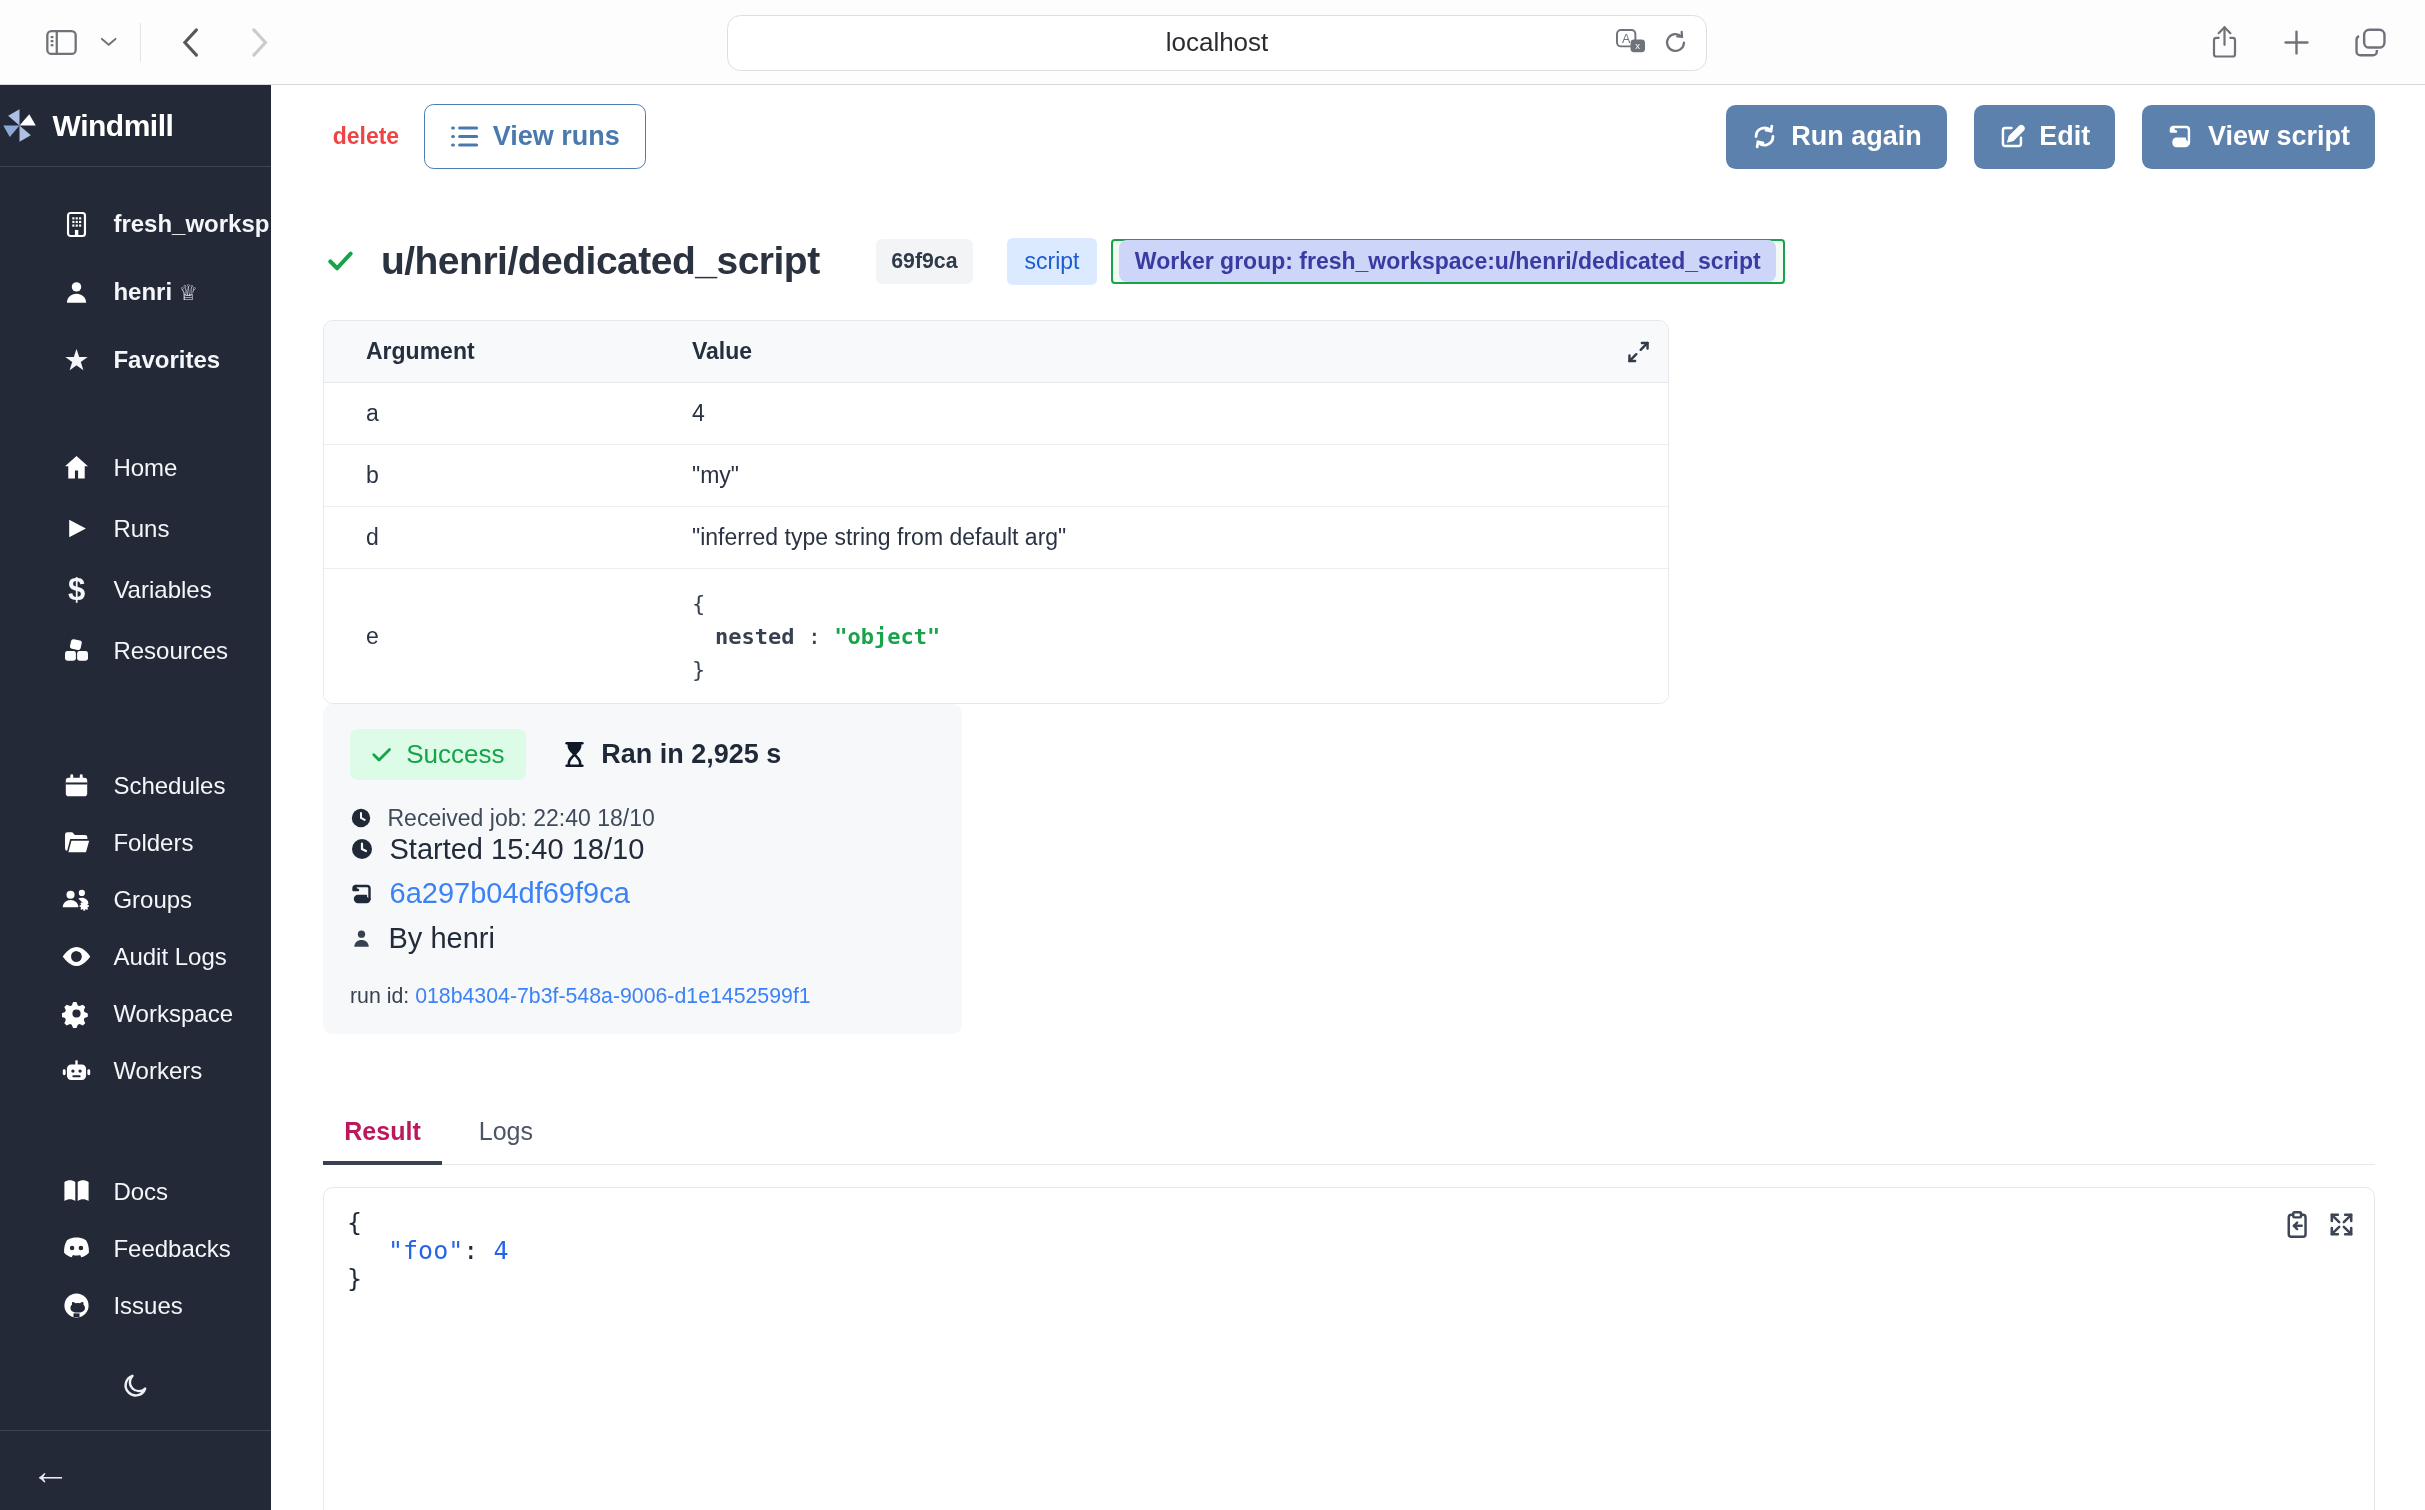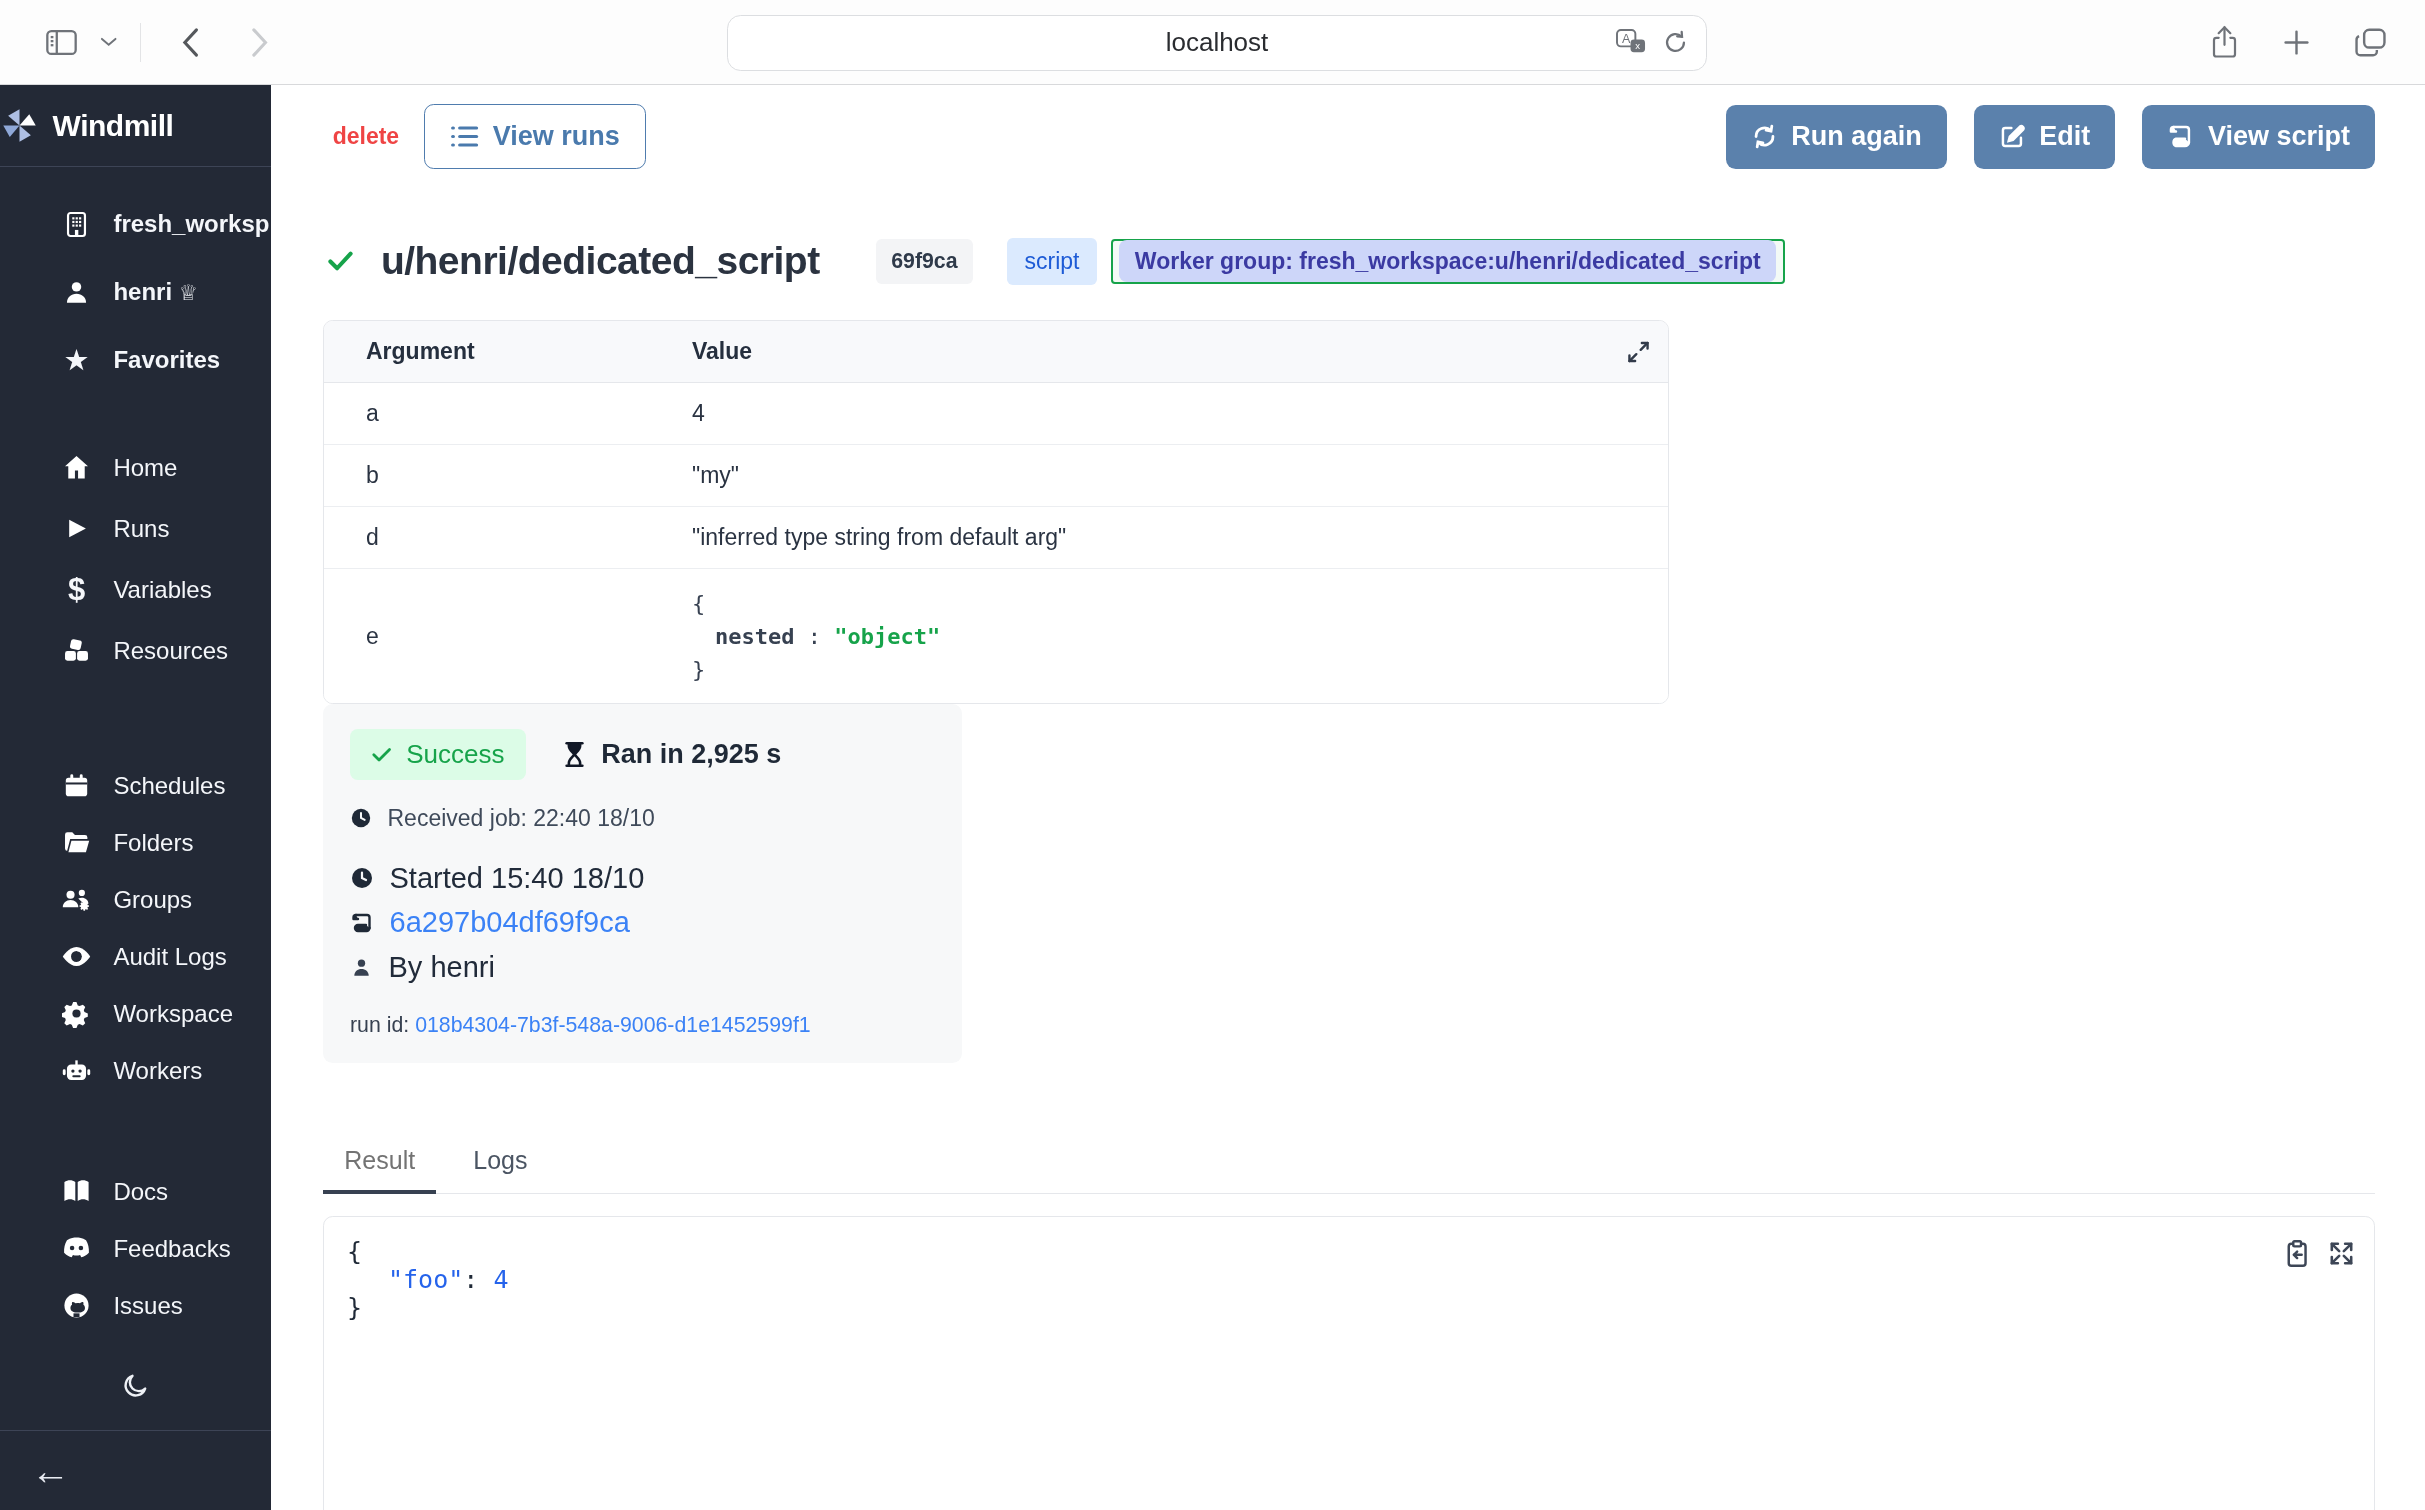--- a/index.html
+++ b/index.html
@@ -82,32 +82,32 @@
   .obj-indent { padding-left:23px; }
 
   
   .status-card { width:639px; min-height:306px; background:#f7f8f9; border-radius:9.7px; padding:25px 27px; }
   .status-top { display:flex; align-items:center; gap:37px; }
   .success-badge { display:flex; align-items:center; gap:13.6px; background:#dcfce7; color:#16a34a;
     font-size:26px; font-weight:500; padding:9.7px 21.3px; border-radius:7.8px;text-align:center; }
   .ran-in { display:flex; align-items:center; gap:15.5px; font-size:27px; font-weight:700; color:#1f2937; }
   .st-row { display:flex; align-items:center; gap:15.5px; }
   .st-received { margin-top:25px; font-size:23px; color:#3f4a5a; }
-  .st-started { margin-top:30px; font-size:29px; color:#212b3a; }
+  .st-started { margin-top:1px; font-size:29px; color:#212b3a; }
   .st-hash { margin-top:11.6px; font-size:29px; }
   .st-hash a { color:#3b82f6; text-decoration:none; }
   .st-by { margin-top:11.6px; font-size:29px; color:#212b3a; }
   .st-runid { margin-top:29px; font-size:21.3px; color:#374151; }
   .st-runid a { color:#3b82f6; text-decoration:none; }
   .ic-dark { color:#1f2937; display:flex; }
 
   
   .tabs { margin-top:83px; display:flex; border-bottom:1px solid #e5e7eb; }
   .tab { font-size:25px; padding:0 21.3px 15.5px 21.3px; cursor:pointer; }
-  .tab-active { color:#737373; font-weight:400; border-bottom:4.9px solid #374151; margin-bottom:-1px; }
+  .tab-active { color:#be185d; font-weight:700; border-bottom:4.9px solid #374151; margin-bottom:-1px; }
   .tab-idle { color:#4b5563; margin-left:15.5px; }
   .result-box { margin-top:21.3px; height:361px; border:1px solid #e5e7eb; border-radius:9.7px;
     background:#fff; position:relative; padding:21.3px 23px; }
   .json-line { font-size:25px; line-height:28px; color:#1f2937; }
   .json-indent { padding-left:41px; }
   .json-blue { color:#2563eb; }
   .result-icons { position:absolute; top:21.3px; right:17.5px; display:flex; gap:13.6px; color:#3d4656; }
   .result-icons > * { cursor:pointer; display:flex; }
 
   svg { display:block; }

